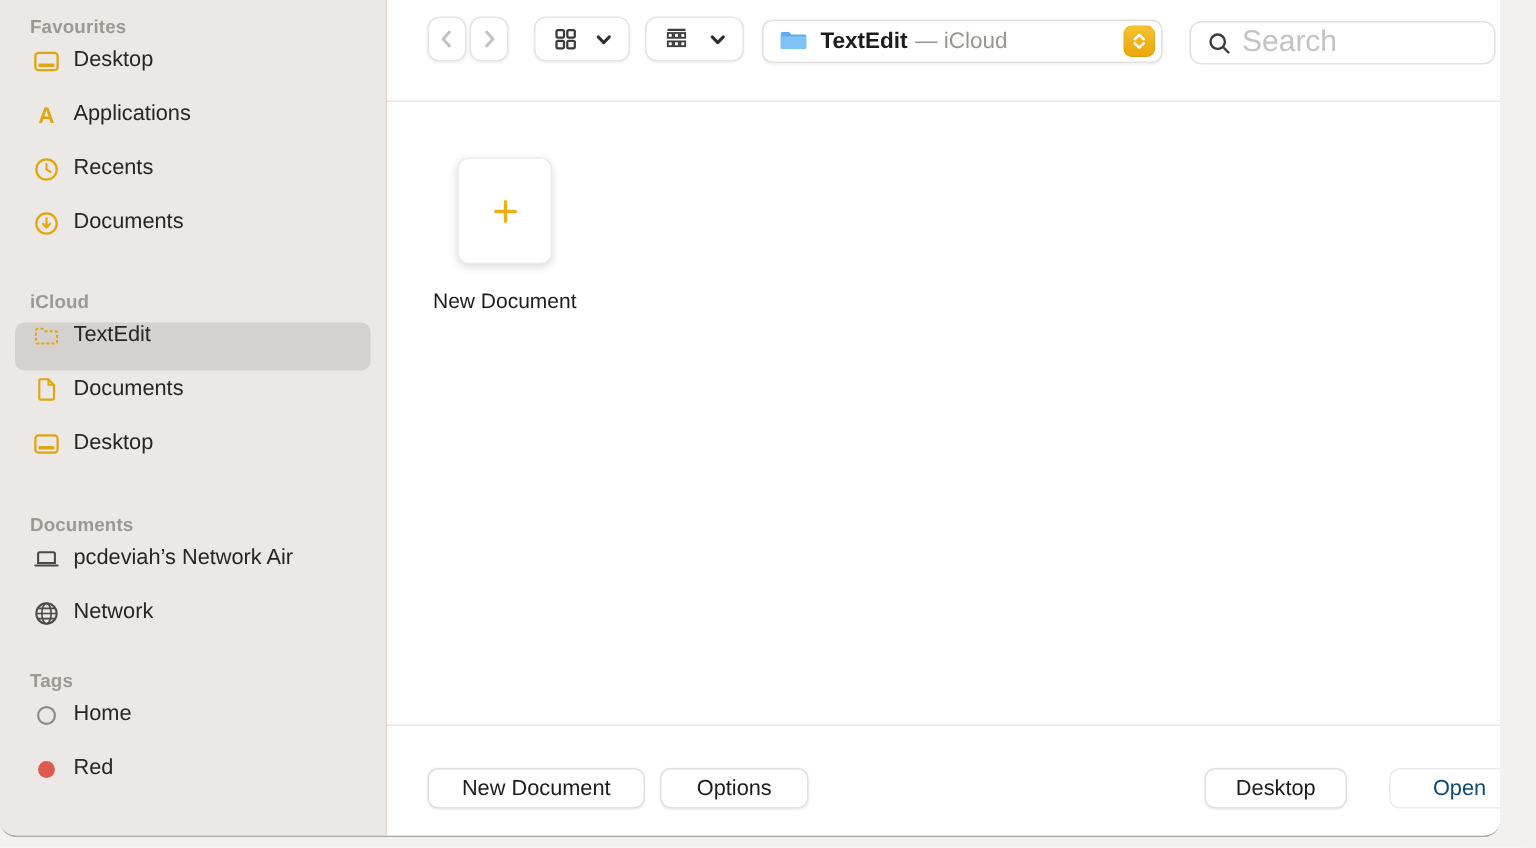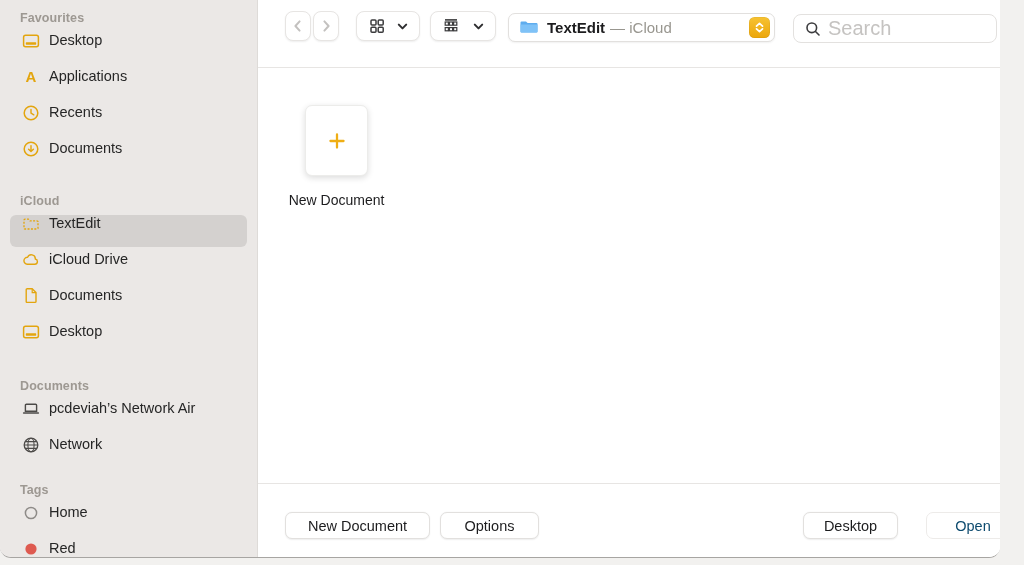--- a/index.html
+++ b/index.html
@@ -120,28 +120,20 @@
 
     <div class="row sel">
       <span class="ic">
         <svg width="18" height="18" viewBox="0 0 18 18">
             <path d="M2 5.2 Q2 4.2 3 4.2 H6.4 L7.9 5.8 H15 Q16 5.8 16 6.8 V13 Q16 14 15 14 H3 Q2 14 2 13 Z" fill="none" stroke="#e3a50e" stroke-width="1.3" stroke-dasharray="2 1.4"></path>
           </svg>
       </span>
       <span class="lbl">TextEdit</span>
     </div>
 
-    <div class="row">
-      <span class="ic">
-        <svg width="18" height="18" viewBox="0 0 18 18">
-            <path d="M5.2 13.2 h7.6 a2.6 2.6 0 0 0 0.5 -5.15 A4 4 0 0 0 5.6 6.3 a3.2 3.2 0 0 0 -0.4 6.9 z" fill="none" stroke="#e3a50e" stroke-width="1.4" stroke-linejoin="round"></path>
-          </svg>
-      </span>
-      <span class="lbl">iCloud Drive</span>
-    </div>
 
     <div class="row">
       <span class="ic">
         <svg width="18" height="18" viewBox="0 0 18 18">
             <path d="M5.2 1.8 H10.2 L14 5.6 V14.4 Q14 15.4 13 15.4 H5.2 Q4.2 15.4 4.2 14.4 V2.8 Q4.2 1.8 5.2 1.8 Z" fill="none" stroke="#e3a50e" stroke-width="1.4" stroke-linejoin="round"></path>
             <path d="M10.2 1.8 V5.6 H14" fill="none" stroke="#e3a50e" stroke-width="1.2"></path>
           </svg>
       </span>
       <span class="lbl">Documents</span>
     </div>

